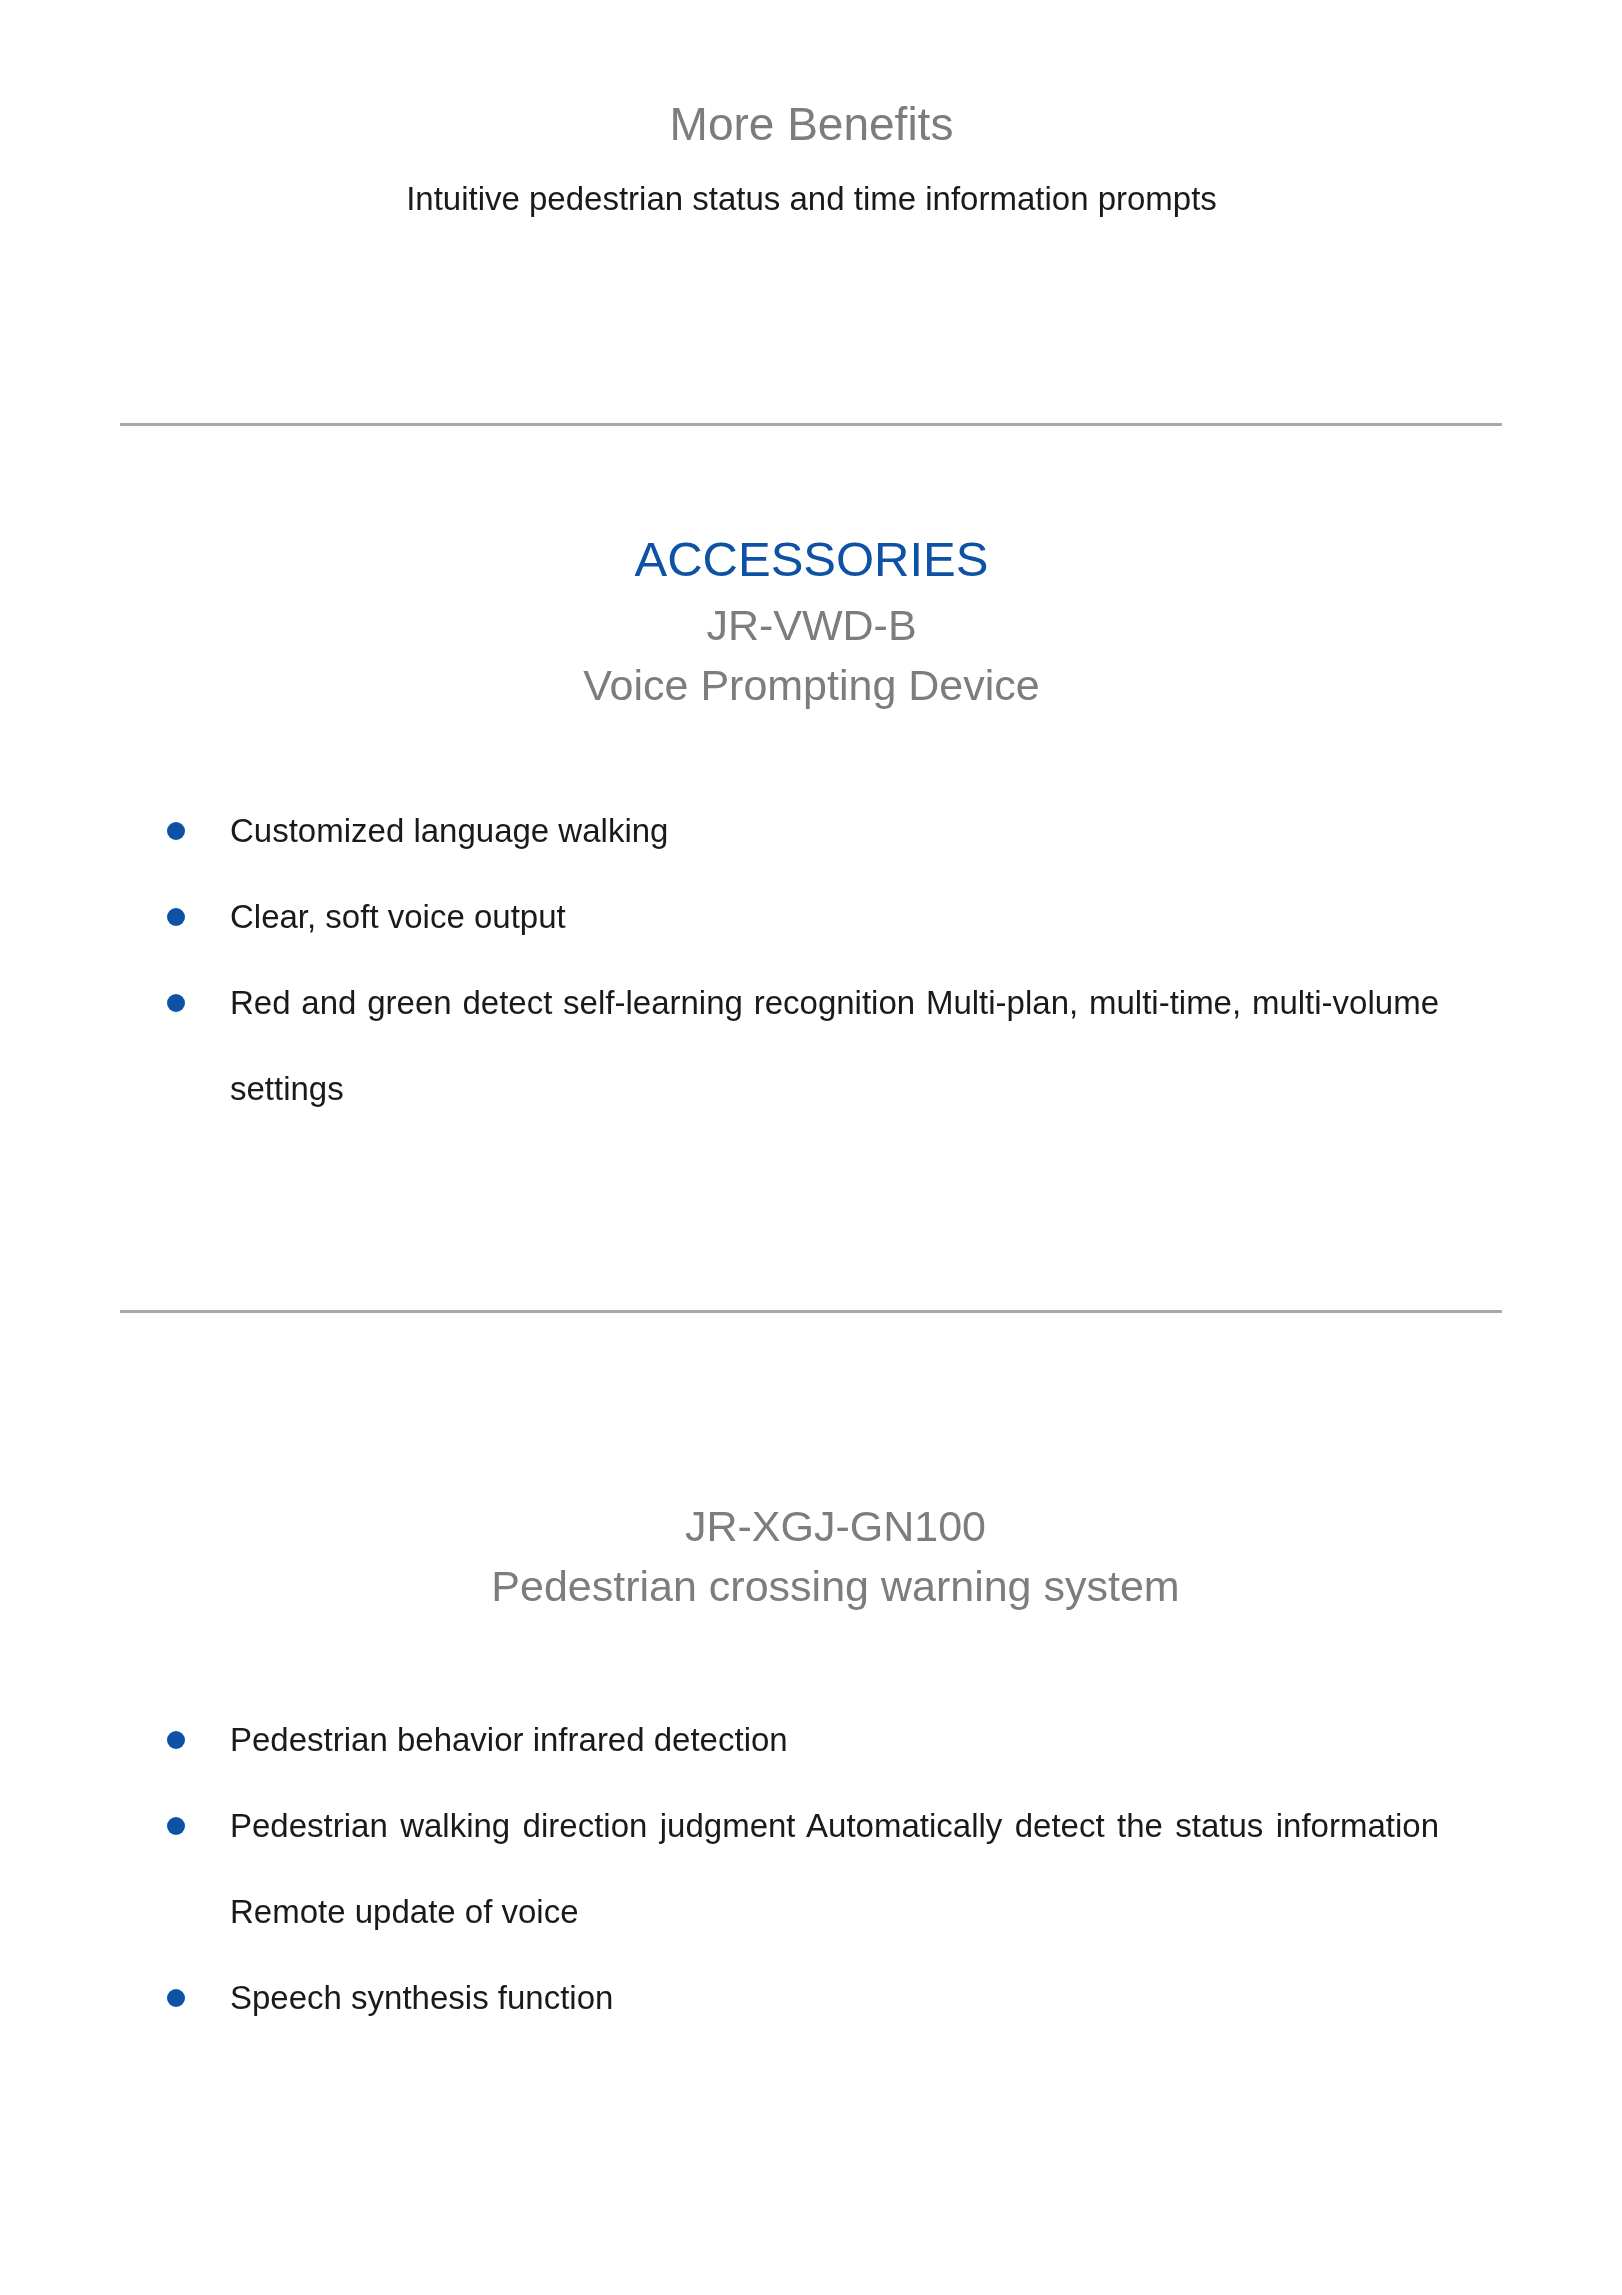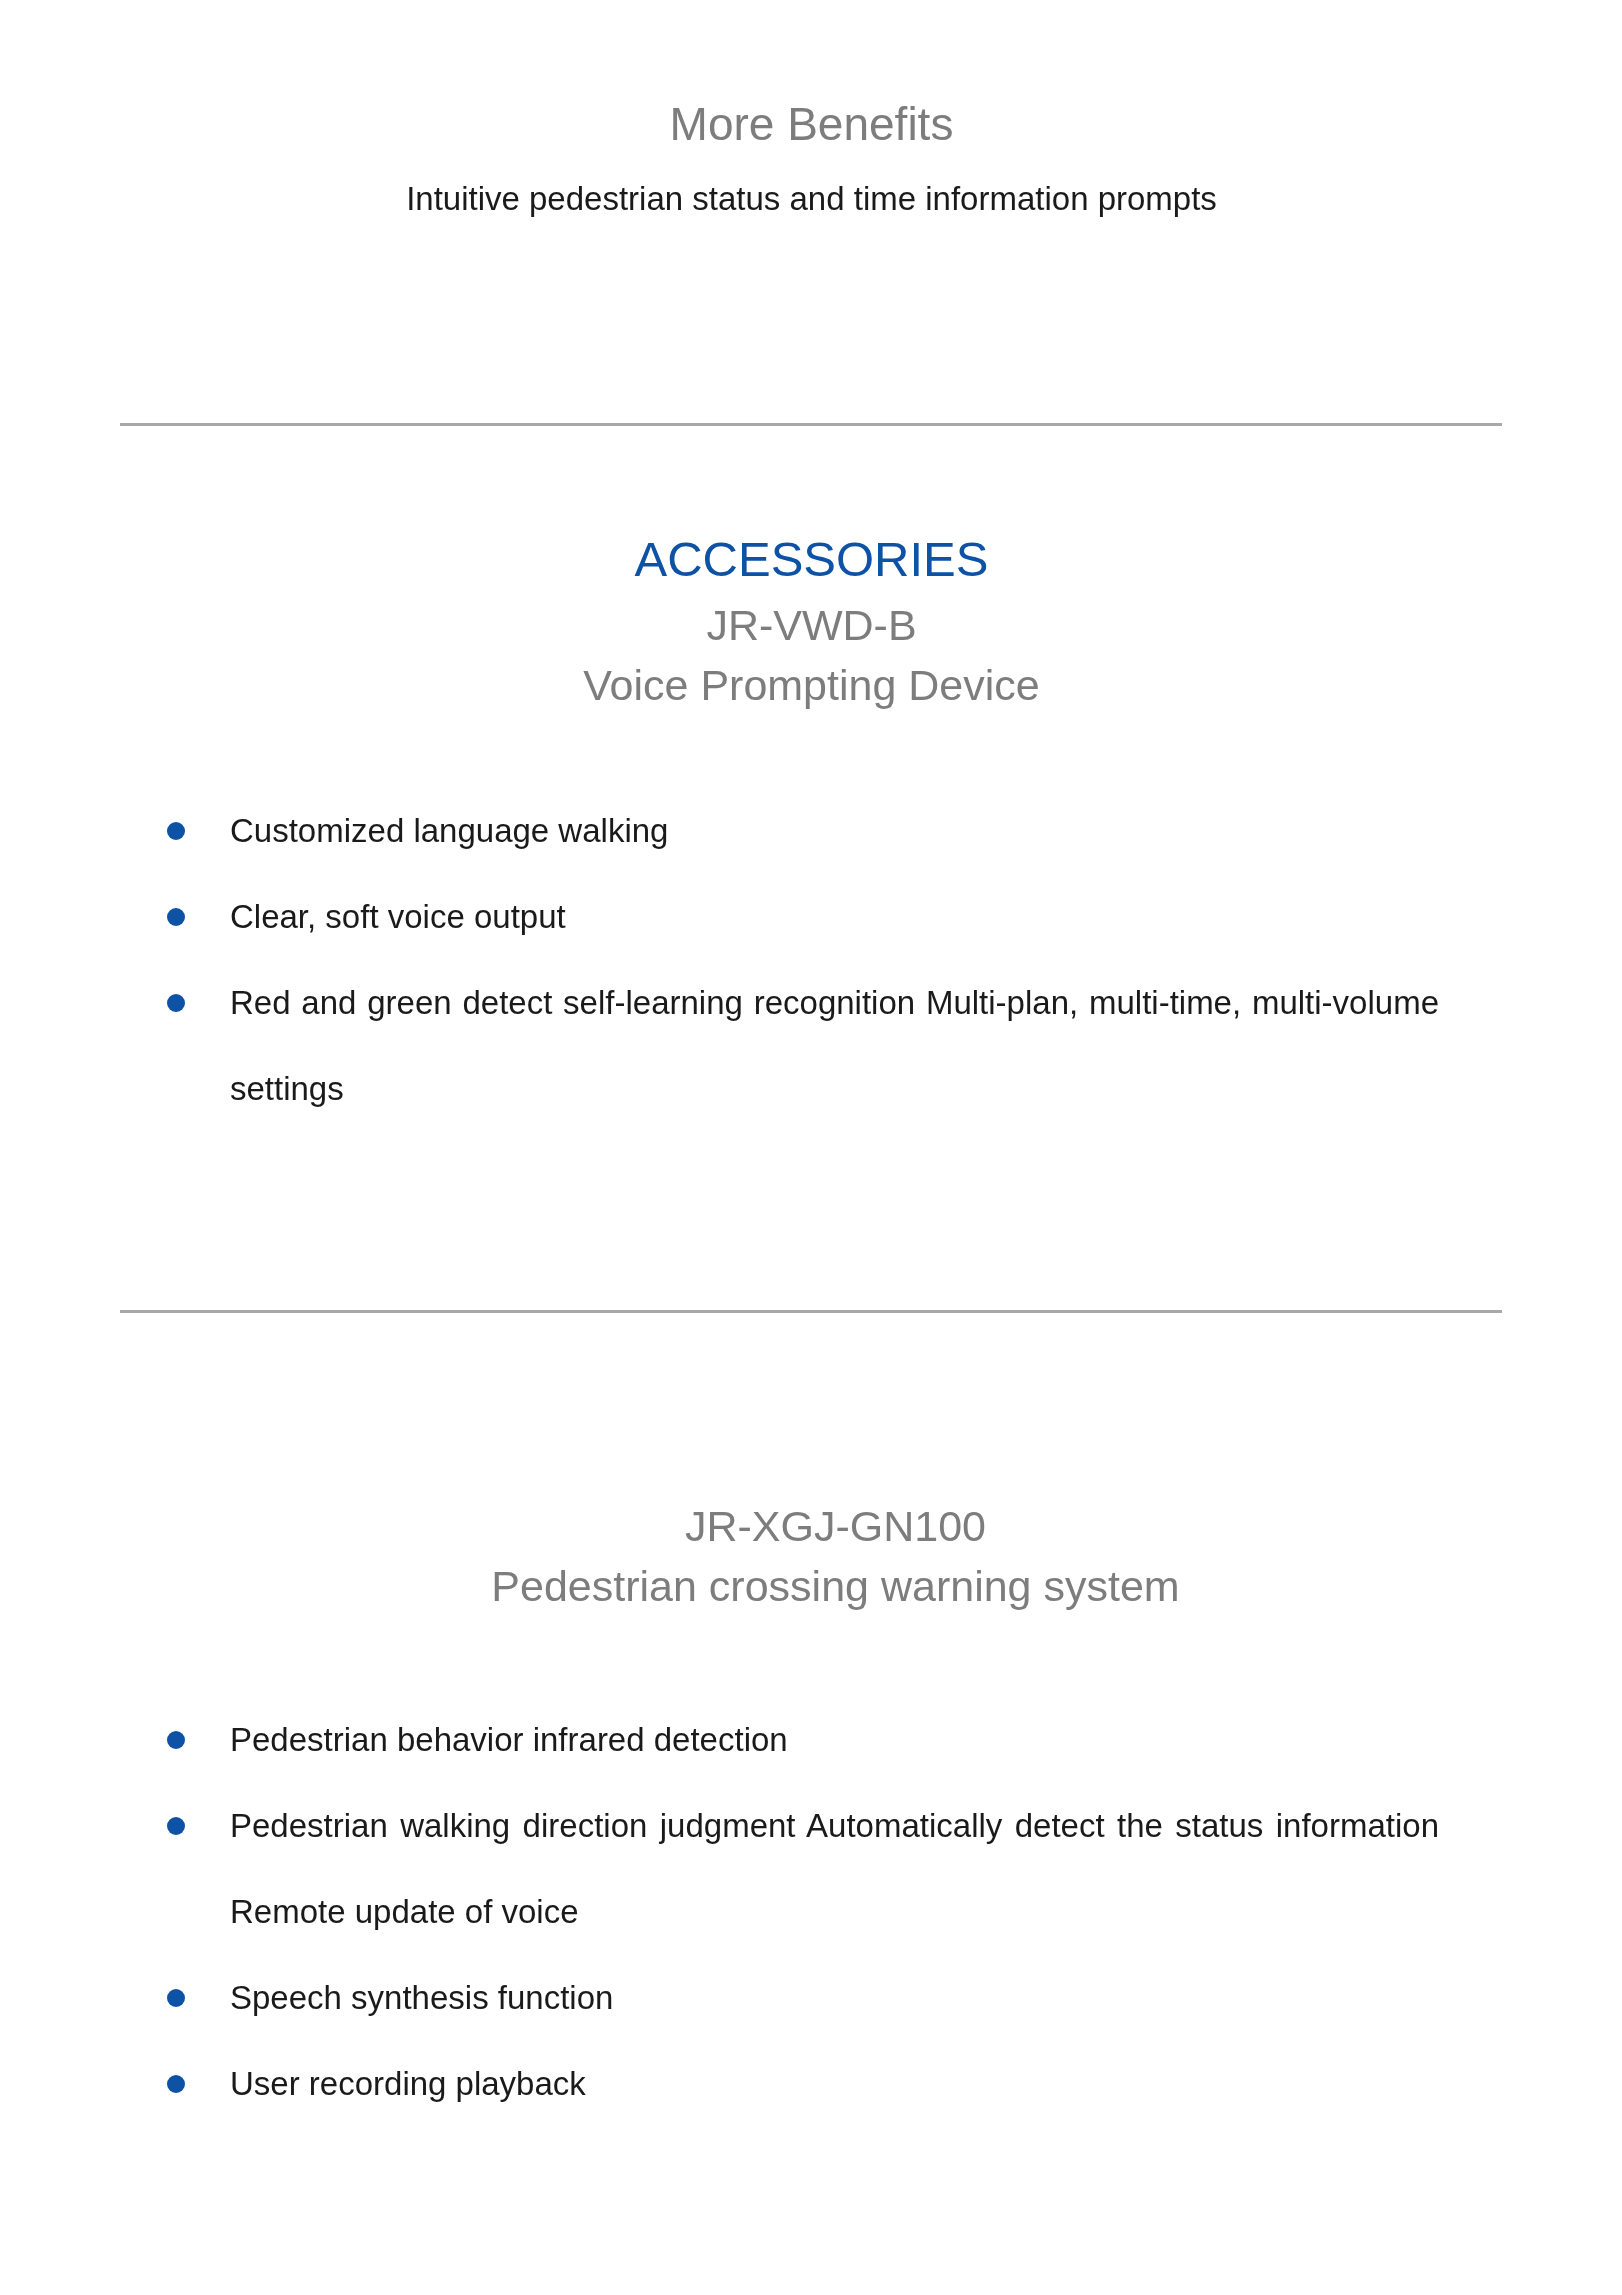--- a/index.html
+++ b/index.html
@@ -134,20 +134,16 @@
       <span class="txt">Pedestrian behavior infrared detection</span>
     </li>
     <li>
       <span class="dot"></span>
       <span class="txt">Pedestrian walking direction judgment Automatically detect the status information Remote update of voice</span>
     </li>
     <li>
       <span class="dot"></span>
       <span class="txt">Speech synthesis function</span>
     </li>
-    <li>
-      <span class="dot"></span>
-      <span class="txt">User recording playback</span>
-    </li>
   </ul>
 
 </div>
 
 
 </body></html>

